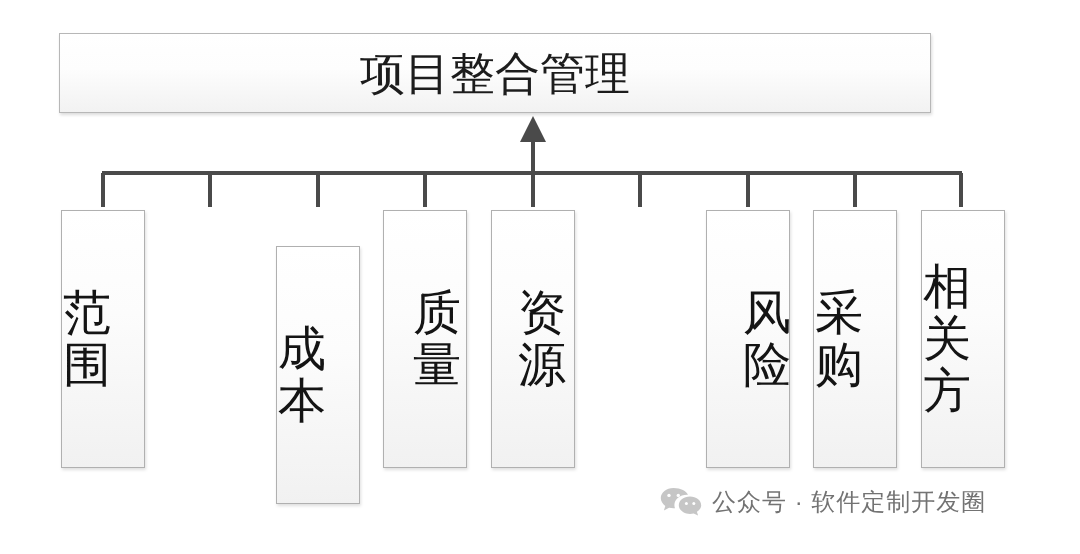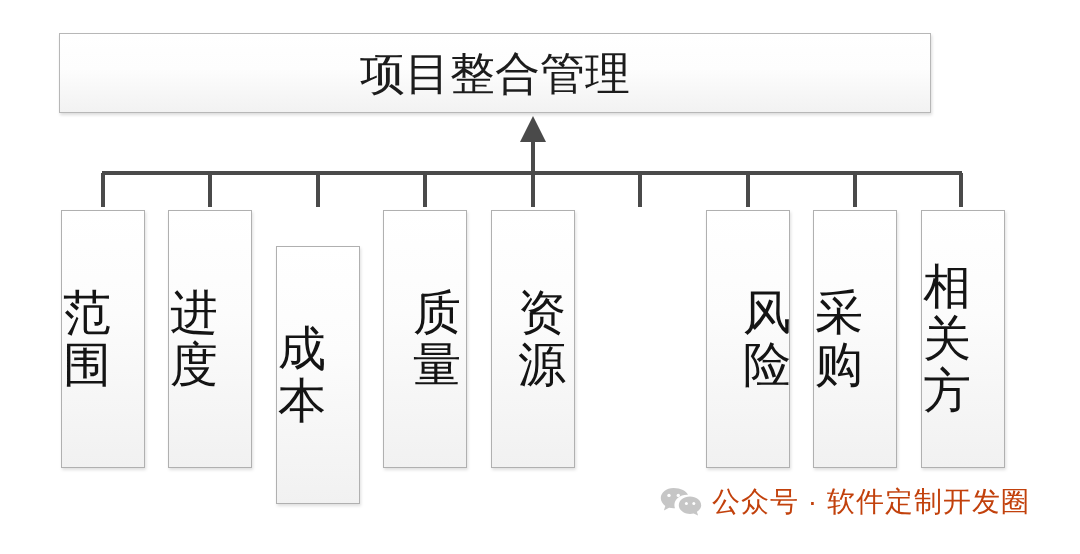--- a/index.html
+++ b/index.html
@@ -91,22 +91,22 @@
     align-items: center;
     gap: 10px;
   }
   .wechat-icon {
     width: 42px;
     height: 30px;
     position: relative;
     flex: 0 0 auto;
   }
   .watermark-text {
-    font-size: 28px;
-    color: #c2410c;
+    font-size: 24px;
+    color: #737373;
     line-height: 1;
     white-space: nowrap;
     letter-spacing: 1px;
   }
 </style>
 </head>
 <body>
 
 <div id="canvas">
 
@@ -129,23 +129,20 @@
     <line x1="961" y1="173" x2="961" y2="207" stroke="#4a4a4a" stroke-width="4"></line>
 
     <line x1="533" y1="173" x2="533" y2="132" stroke="#4a4a4a" stroke-width="4"></line>
 
     <polygon points="533,116 520,142 546,142" fill="#4a4a4a"></polygon>
   </svg>
 
   <div class="leaf-row">
     <div class="leaf-box" style="left:0px;">
       <span class="leaf-label">范围</span>
-    </div>
-    <div class="leaf-box" style="left:107px;">
-      <span class="leaf-label">进度</span>
     </div>
     <div class="leaf-box" style="left:215px;margin-top:36px;">
       <span class="leaf-label">成本</span>
     </div>
     <div class="leaf-box" style="left:322px;padding-left:28px;">
       <span class="leaf-label">质量</span>
     </div>
     <div class="leaf-box" style="left:430px;padding-left:25px;">
       <span class="leaf-label">资源</span>
     </div>

